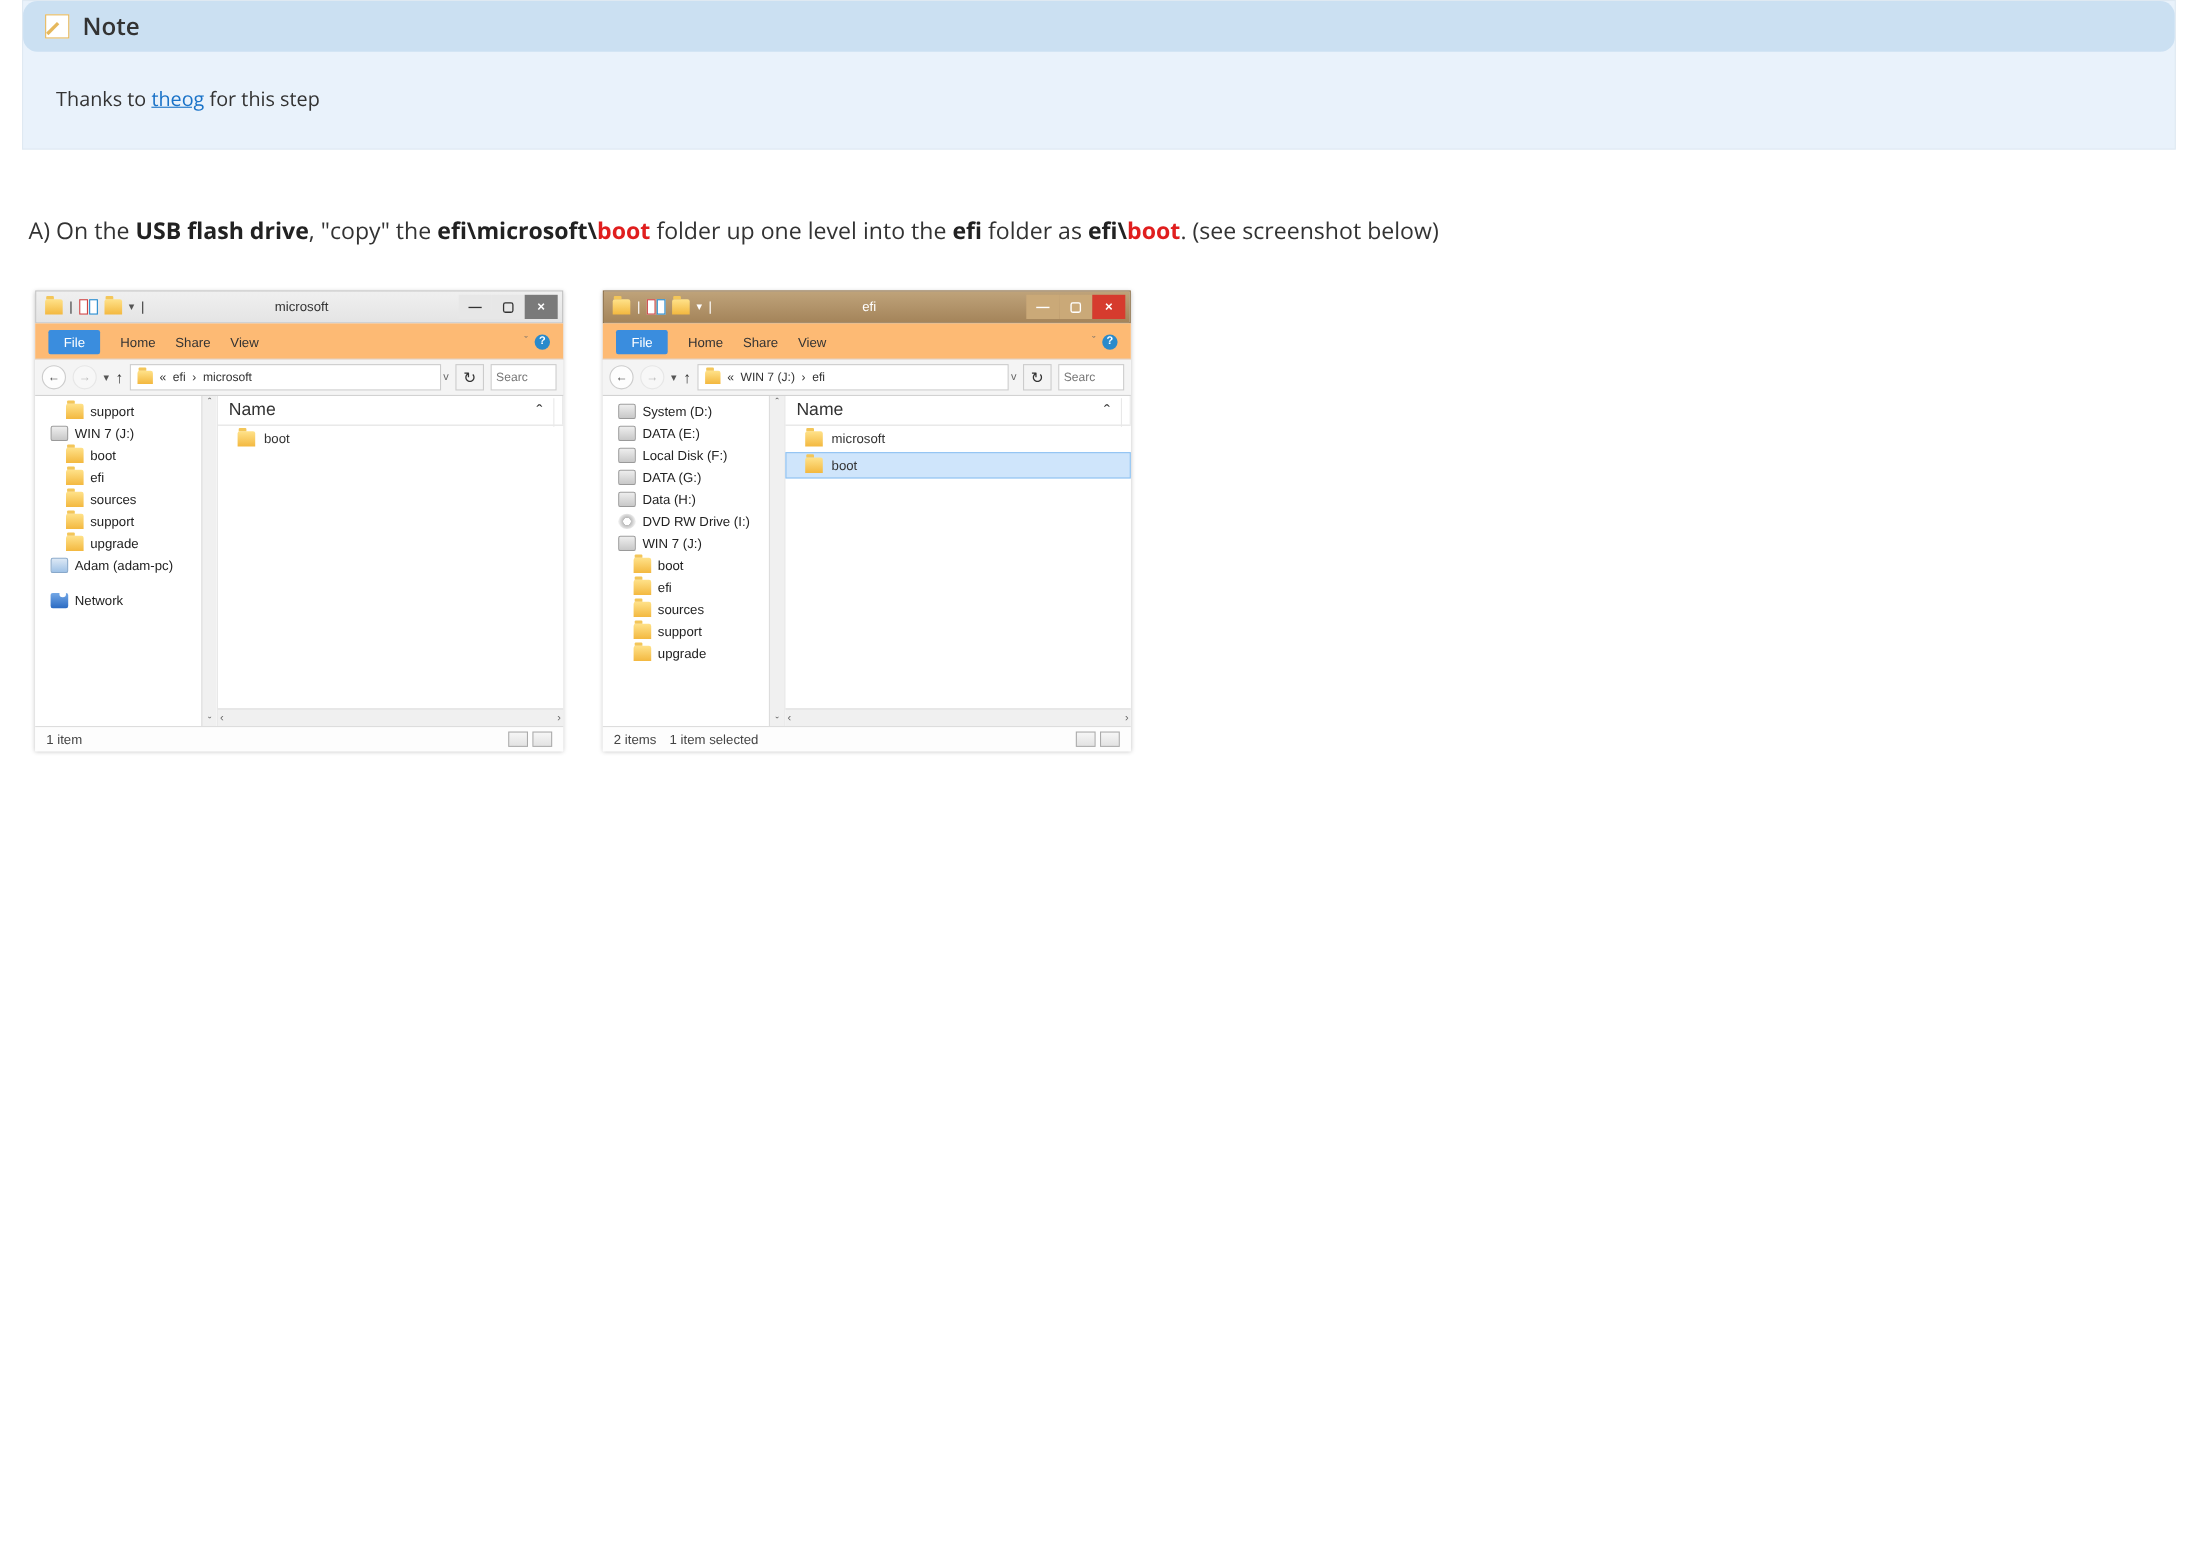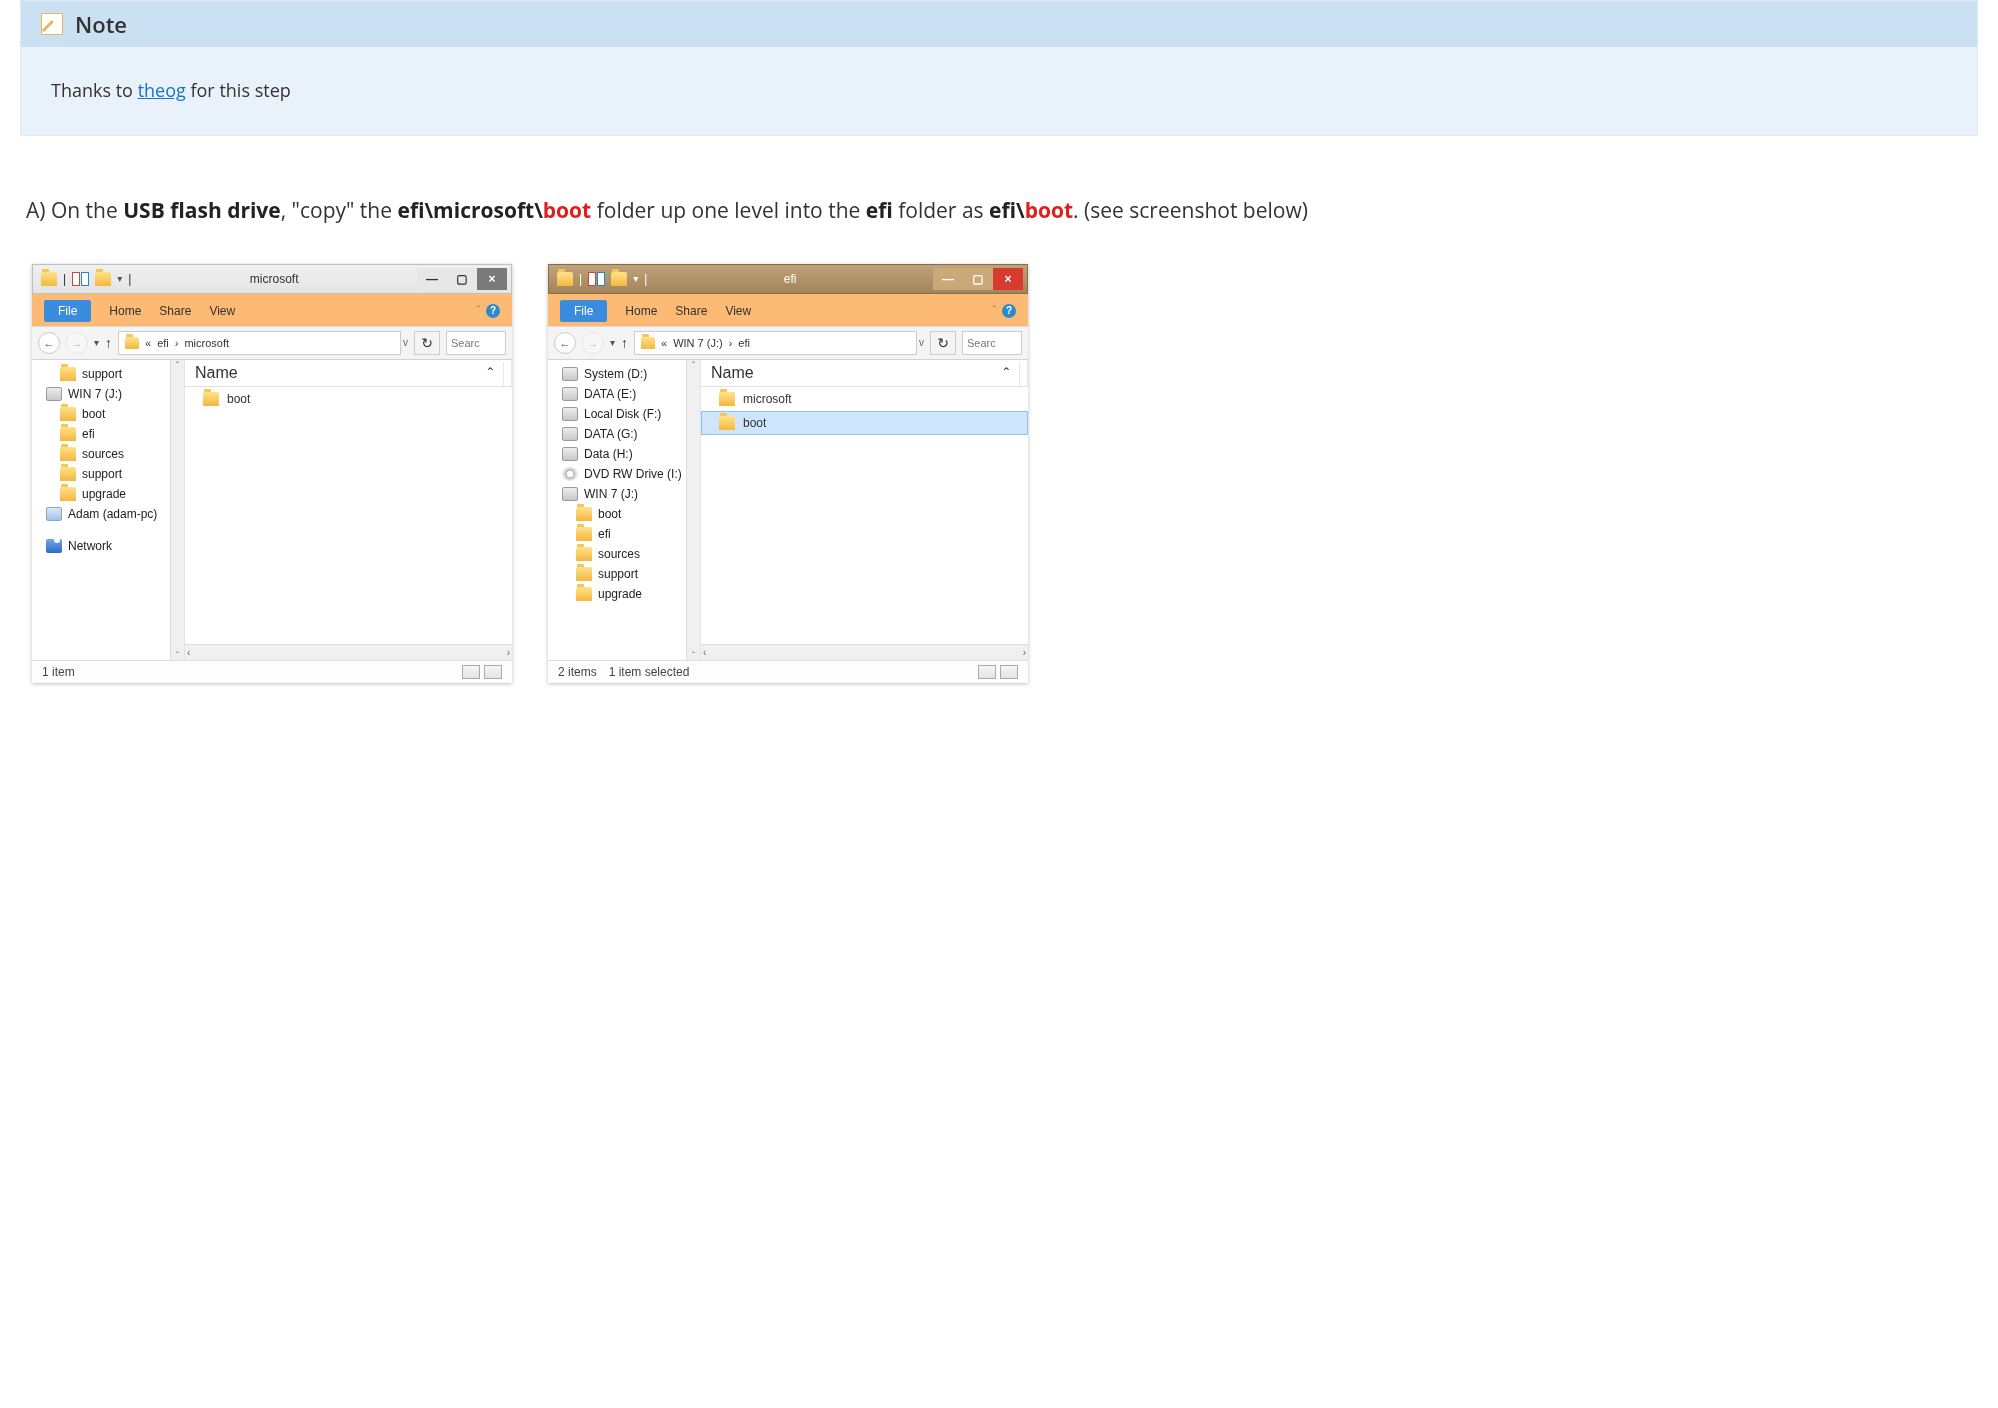--- a/index.html
+++ b/index.html
@@ -2,21 +2,21 @@
 <html><head>
   <meta charset="utf-8">
   <style>
     * { box-sizing:border-box; margin:0; padding:0; }
     body {
       font-family:-apple-system,BlinkMacSystemFont,"Segoe UI","Open Sans",Helvetica,Arial,sans-serif;
       font-size:21px; color:#333; background:#fff; padding:0 20px 40px;
     }
     
     .note-box { border:1px solid #dfe9f2; margin:0 0 60px; background:#e9f2fb; }
-    .note-head { background:#cbe0f2; padding:8px 20px; display:flex; align-items:center; gap:12px; }
+    .note-head { background:#cbe0f2; padding:8px 20px; display:flex; align-items:center; gap:12px;border-radius:13px; }
     .pencil-ic { width:22px; height:22px; background:#fff; border:1px solid #e6b85c; position:relative; }
     .pencil-ic::after { content:""; position:absolute; left:2px; bottom:2px; width:14px; height:3px; background:#e6b85c; transform:rotate(-45deg); transform-origin:left bottom; }
     .note-title { font-weight:600; font-size:22px; color:#333; }
     .note-body { padding:16px 30px; font-size:18px; line-height:1.55; }
     .note-body p { margin:14px 0; }
     .link-blue { color:#1a73c8; text-decoration:underline; cursor:pointer; }
     .red-emph { color:#e01e1e; font-weight:600; }
     .blue-step { color:#2c6fba; font-weight:600; }
     .bold { font-weight:700; color:#222; }
     .instr { margin:30px 6px 40px; font-size:21px; }
@@ -54,21 +54,21 @@
     .navrow{display:flex;align-items:center;gap:6px;padding:4px 6px;background:#f4f4f4;border-bottom:1px solid #d2d2d2;}
     .nav-btn{width:22px;height:22px;border:1px solid #ccc;border-radius:50%;display:flex;align-items:center;justify-content:center;background:#fdfdfd;font-size:11px;color:#444;cursor:pointer;}
     .nav-forward{opacity:.35;}
     .nav-up{font-size:14px;}
     .bc{flex:1;display:flex;align-items:center;gap:6px;border:1px solid #ccc;background:#fff;height:24px;padding:0 6px;font-size:11px;}
     .bc .fico{width:14px;height:12px;}
     .refresh{width:26px;height:24px;border:1px solid #ccc;display:flex;align-items:center;justify-content:center;font-size:14px;}
     .search{width:60px;height:24px;border:1px solid #ccc;background:#fff;overflow:hidden;padding:0 4px;color:#777;font-size:11px;display:flex;align-items:center;}
     
     .body{display:flex;background:#fff;}
-    .navpane{width:153px;border-right:1px solid #e3e3e3;padding:4px 0;font-size:12px;max-height:300px;overflow:hidden;position:relative;}
+    .navpane{width:166px;border-right:1px solid #e3e3e3;padding:4px 0;font-size:12px;max-height:300px;overflow:hidden;position:relative;}
     .np-item{display:flex;align-items:center;gap:6px;padding:3px 10px 3px 14px;white-space:nowrap;color:#222;}
     .np-item.ind1{padding-left:28px;}
     .ico{width:16px;height:14px;display:inline-block;flex-shrink:0;}
     .drive-ico{background:linear-gradient(#eee,#c8c8c8);border:1px solid #9a9a9a;border-radius:2px;}
     .dvd-ico{background:radial-gradient(circle,#fff 30%,#bbb 33%,#eee 70%);border-radius:50%;}
     .net-ico{background:linear-gradient(#74a8e6,#2b6bc3);border-radius:2px;position:relative;}
     .net-ico::after{content:"";position:absolute;width:6px;height:6px;background:#fff;border-radius:50%;left:8px;top:-2px;}
     .pc-ico{background:linear-gradient(#dce8f5,#a0c2e6);border:1px solid #88a8ca;border-radius:2px;}
     .scroll-stub{position:absolute;right:0;top:0;width:14px;height:100%;background:#f0f0f0;border-left:1px solid #ddd;display:flex;flex-direction:column;justify-content:space-between;align-items:center;font-size:9px;color:#666;}
     

